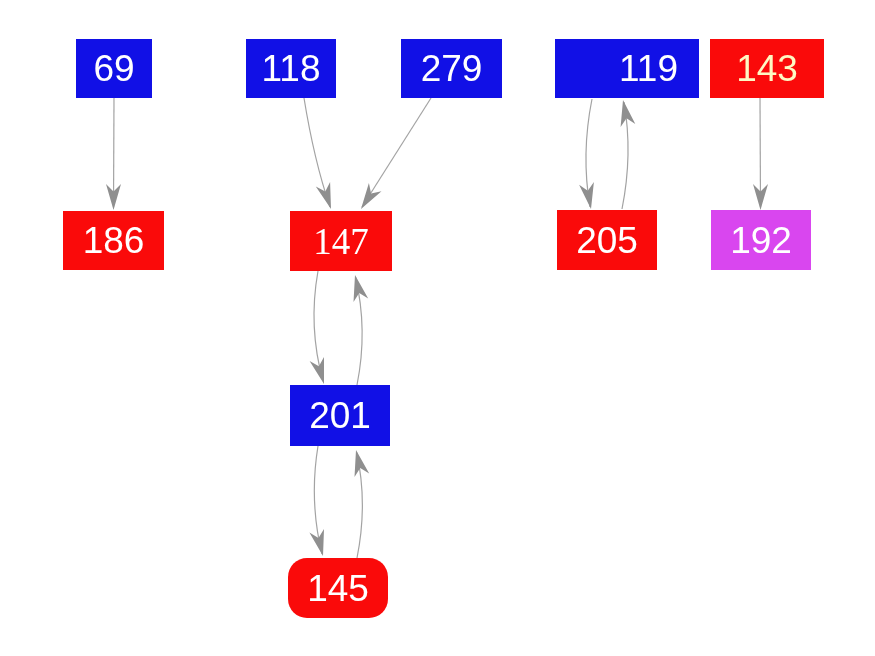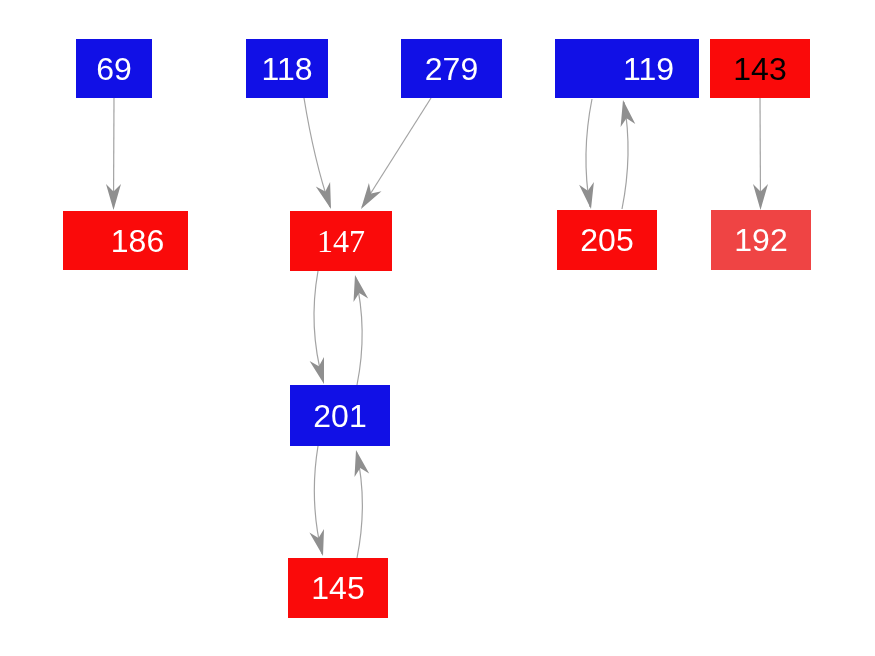--- a/index.html
+++ b/index.html
@@ -28,21 +28,21 @@
     top: 0;
     width: 875px;
     height: 656px;
   }
   .node {
     position: absolute;
     display: flex;
     align-items: center;
     justify-content: center;
     color: #ffffff;
-    font-size: 32px;
+    font-size: 37px;
     line-height: 1;
     user-select: none;
   }
 </style>
 </head>
 <body>
 
 <div class="canvas">
   <svg id="edge-svg" viewBox="0 0 875 656" xmlns="http://www.w3.org/2000/svg">
       <path d="M 114 98 L 113.5 207" fill="none" stroke="#a3a3a3" stroke-width="1.2"></path>
@@ -63,44 +63,44 @@
       <polygon points="355.0,275.0 368.2,298.6 359.2,293.0 353.5,302.0" fill="#8f8f8f"></polygon>
       <path d="M 318 446 Q 309 501 322 554" fill="none" stroke="#a3a3a3" stroke-width="1.2"></path>
       <polygon points="323.0,556.0 309.4,532.6 318.5,538.0 324.0,529.0" fill="#8f8f8f"></polygon>
       <path d="M 357 558 Q 368 503 356.5 452" fill="none" stroke="#a3a3a3" stroke-width="1.2"></path>
       <polygon points="356.0,450.0 369.2,473.6 360.2,468.0 354.5,477.0" fill="#8f8f8f"></polygon>
     </svg>
   <div id="nodes-layer">
       <div class="node" style="left: 76px; top: 39px; width: 76px; height: 59px; background: rgb(17, 16, 230); color: rgb(255, 255, 255);">
         <span>69</span>
       </div>
-      <div class="node" style="left: 246px; top: 39px; width: 82px; height: 59px; background: rgb(17, 16, 230); color: rgb(255, 255, 255);">
+      <div class="node" style="left: 246px; top: 39px; width: 90px; height: 59px; background: rgb(17, 16, 230); color: rgb(255, 255, 255);">
         <span>118</span>
       </div>
       <div class="node" style="left: 401px; top: 39px; width: 101px; height: 59px; background: rgb(17, 16, 230); color: rgb(255, 255, 255); text-align: right;">
         <span>279</span>
       </div>
       <div class="node" style="left: 555px; top: 39px; width: 101px; height: 59px; background: rgb(17, 16, 230); color: rgb(255, 255, 255); padding-left: 43px;">
         <span>119</span>
       </div>
-      <div class="node" style="left: 710px; top: 39px; width: 100px; height: 59px; background: rgb(250, 10, 10); color: #000000; text-align: center;">
+      <div class="node" style="left: 710px; top: 39px; width: 114px; height: 59px; background: rgb(250, 10, 10); color: #fef9c3; text-align: center;">
         <span>143</span>
       </div>
-      <div class="node" style="left: 63px; top: 211px; width: 101px; height: 59px; background: rgb(250, 10, 10); color: rgb(255, 255, 255); padding-left: 24px;">
+      <div class="node" style="left: 63px; top: 211px; width: 101px; height: 59px; background: rgb(250, 10, 10); color: rgb(255, 255, 255);">
         <span>186</span>
       </div>
       <div class="node" style="left: 290px; top: 211px; width: 102px; height: 60px; background: rgb(250, 10, 10); color: rgb(255, 255, 255); font-family: Liberation Serif, serif;">
         <span>147</span>
       </div>
       <div class="node" style="left: 557px; top: 210px; width: 100px; height: 60px; background: rgb(250, 10, 10); color: rgb(255, 255, 255);">
         <span>205</span>
       </div>
-      <div class="node" style="left: 711px; top: 210px; width: 100px; height: 60px; background: #ef4444; color: rgb(255, 255, 255);">
+      <div class="node" style="left: 711px; top: 210px; width: 100px; height: 60px; background: #d946ef; color: rgb(255, 255, 255);">
         <span>192</span>
       </div>
       <div class="node" style="left: 290px; top: 385px; width: 100px; height: 61px; background: rgb(17, 16, 230); color: rgb(255, 255, 255);">
         <span>201</span>
       </div>
-      <div class="node" style="left: 288px; top: 558px; width: 100px; height: 60px; background: rgb(250, 10, 10); color: rgb(255, 255, 255);">
+      <div class="node" style="left: 288px; top: 558px; width: 100px; height: 60px; background: rgb(250, 10, 10); color: rgb(255, 255, 255); border-radius: 19px;">
         <span>145</span>
       </div>
     </div>
 </div>
 
 </body></html>

